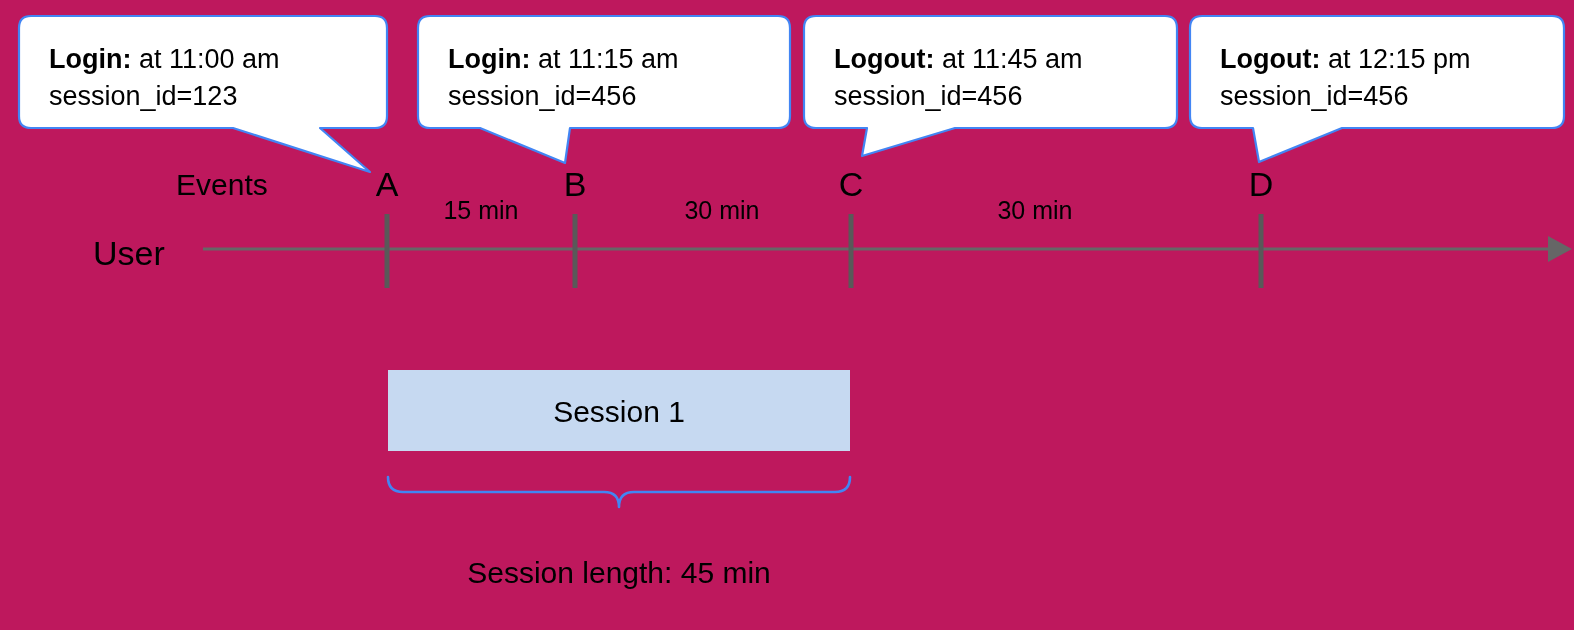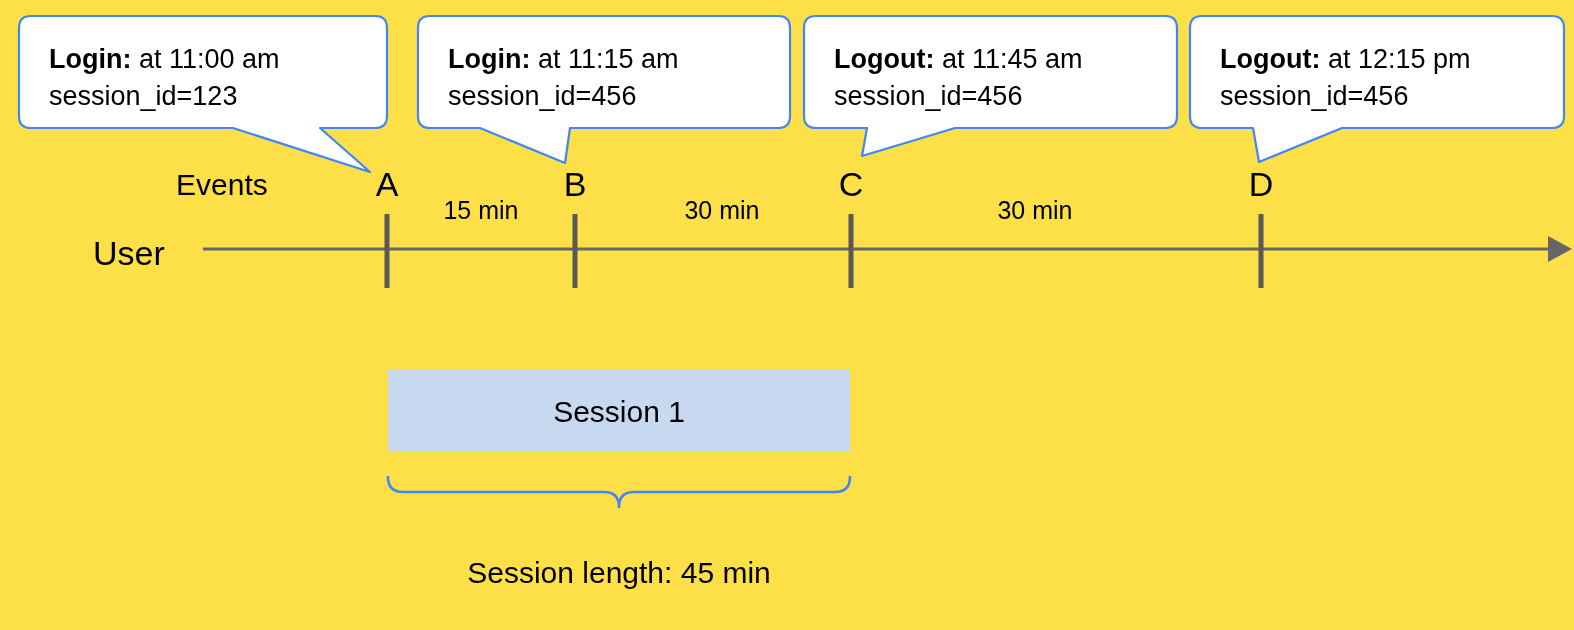--- a/index.html
+++ b/index.html
@@ -8,21 +8,21 @@
     background: #ffffff;
   }
   body {
     font-family: "Liberation Sans", sans-serif;
   }
   #diagram-root {
     position: relative;
     width: 1574px;
     height: 630px;
     overflow: hidden;
-    background: #fde047;
+    background: #be185d;
   }
   svg.layer {
     position: absolute;
     top: 0;
     left: 0;
     width: 1574px;
     height: 630px;
   }
   .callout-text {
     font-family: "Liberation Sans", sans-serif;

